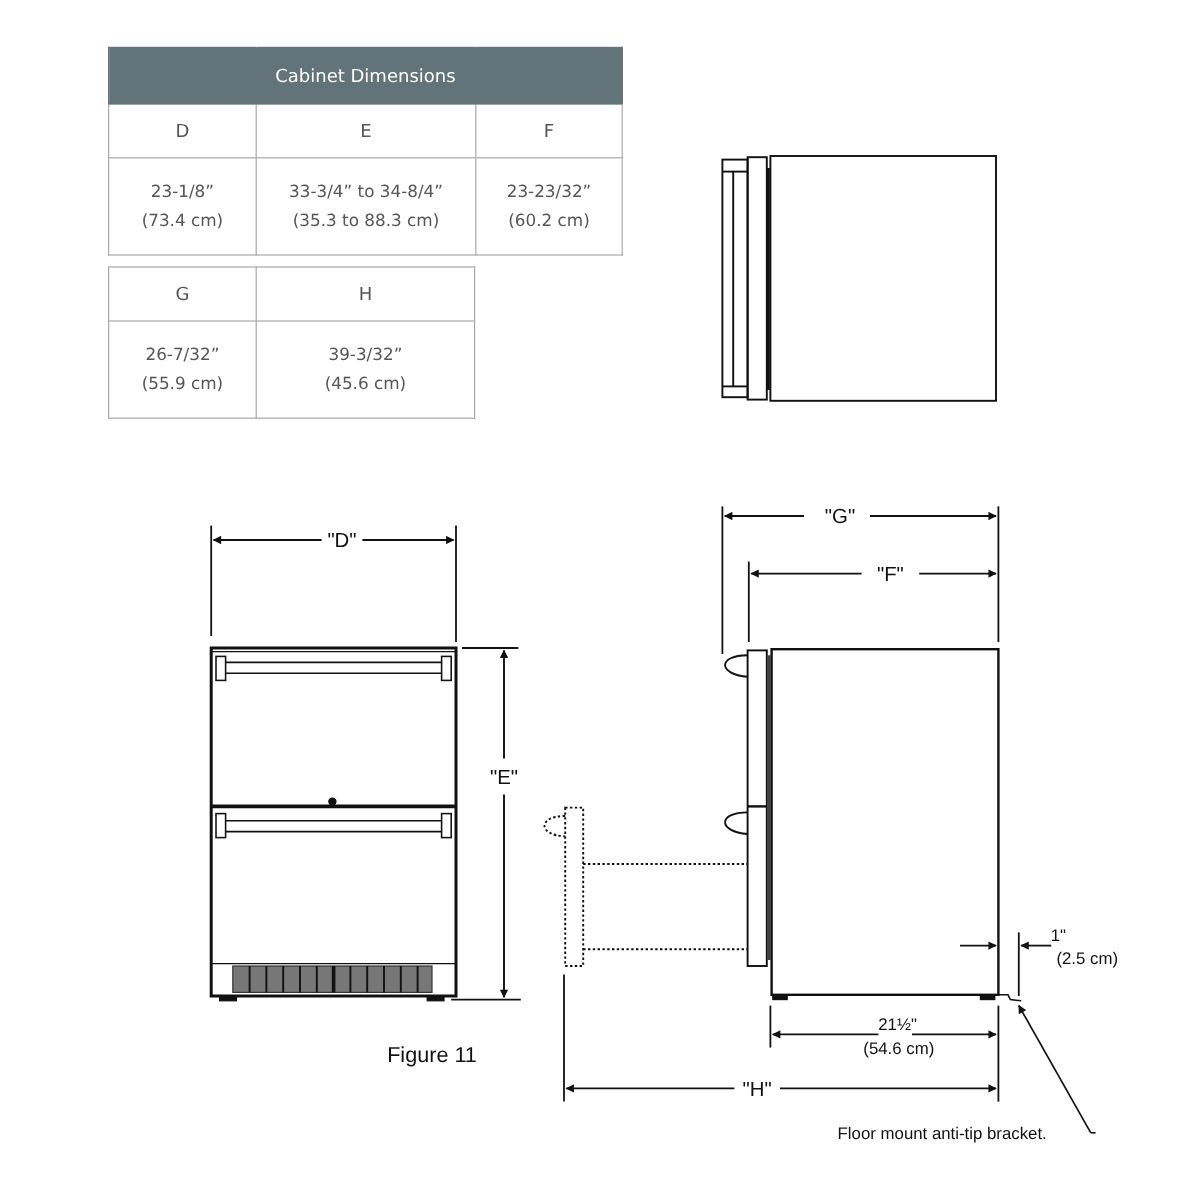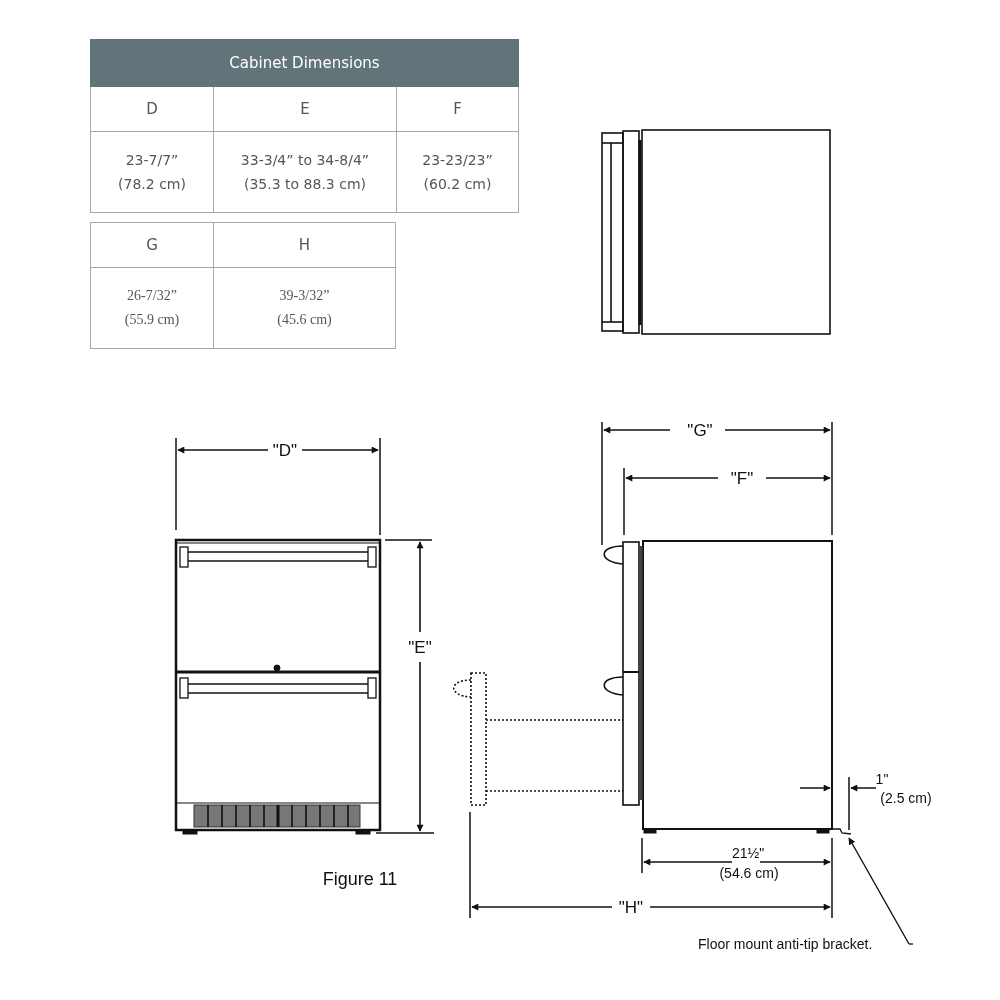--- a/index.html
+++ b/index.html
@@ -5,43 +5,43 @@
   html, body { margin:0; padding:0; background:#ffffff; }
   body { width:1000px; height:1000px; position:relative; overflow:hidden; font-family:"Liberation Sans", sans-serif; }
   .tbl { position:absolute; border-collapse:collapse; font-family:"DejaVu Sans", sans-serif; color:#555;border-radius:22px; }
   .tbl td, .tbl th { border:1.5px solid #a9a9a9; text-align:center; font-weight:normal; }
   .tbl .hdr { background:#627479; color:#ffffff; font-size:15px; height:44px; border-color:#627479; }
   .tbl .lbl { height:42px; font-size:15px; }
   .tbl .val { font-size:14px; line-height:24px; }
   #t1 { left:90px; top:39px; width:429px; }
   #t1 .val { height:78px; }
   #t2 { left:90px; top:222px; width:306px; }
-  #t2 .val { height:78px;font-family:Liberation Serif, serif; }
+  #t2 .val { height:78px; }
   svg { position:absolute; left:0; top:0; }
   .dim { font-family:"Liberation Sans", sans-serif; font-size:17px; fill:#111; }
   .note { font-family:"Liberation Sans", sans-serif; font-size:14px; fill:#111; }
   .fig { font-family:"Liberation Sans", sans-serif; font-size:18px; fill:#111; }
 </style>
 </head>
 <body>
 
 <table id="t1" class="tbl">
   <tbody>
       <tr>
     <th colspan="3" class="hdr">Cabinet Dimensions</th>
   </tr>
   <tr>
     <td class="lbl" style="width:120px">D</td>
     <td class="lbl" style="width:180px">E</td>
     <td class="lbl">F</td>
   </tr>
   <tr>
-    <td class="val"><span>23-7/7”</span><br><span>(78.2 cm)</span></td>
+    <td class="val"><span>23-1/8”</span><br><span>(73.4 cm)</span></td>
     <td class="val"><span>33-3/4” to 34-8/4”</span><br><span>(35.3 to 88.3 cm)</span></td>
-    <td class="val"><span>23-23/23”</span><br><span>(60.2 cm)</span></td>
+    <td class="val"><span>23-23/32”</span><br><span>(60.2 cm)</span></td>
   </tr>
 </tbody>
   </table>
 
 <table id="t2" class="tbl">
   <tbody>
       <tr>
     <td class="lbl" style="width:120px">G</td>
     <td class="lbl">H</td>
   </tr>

